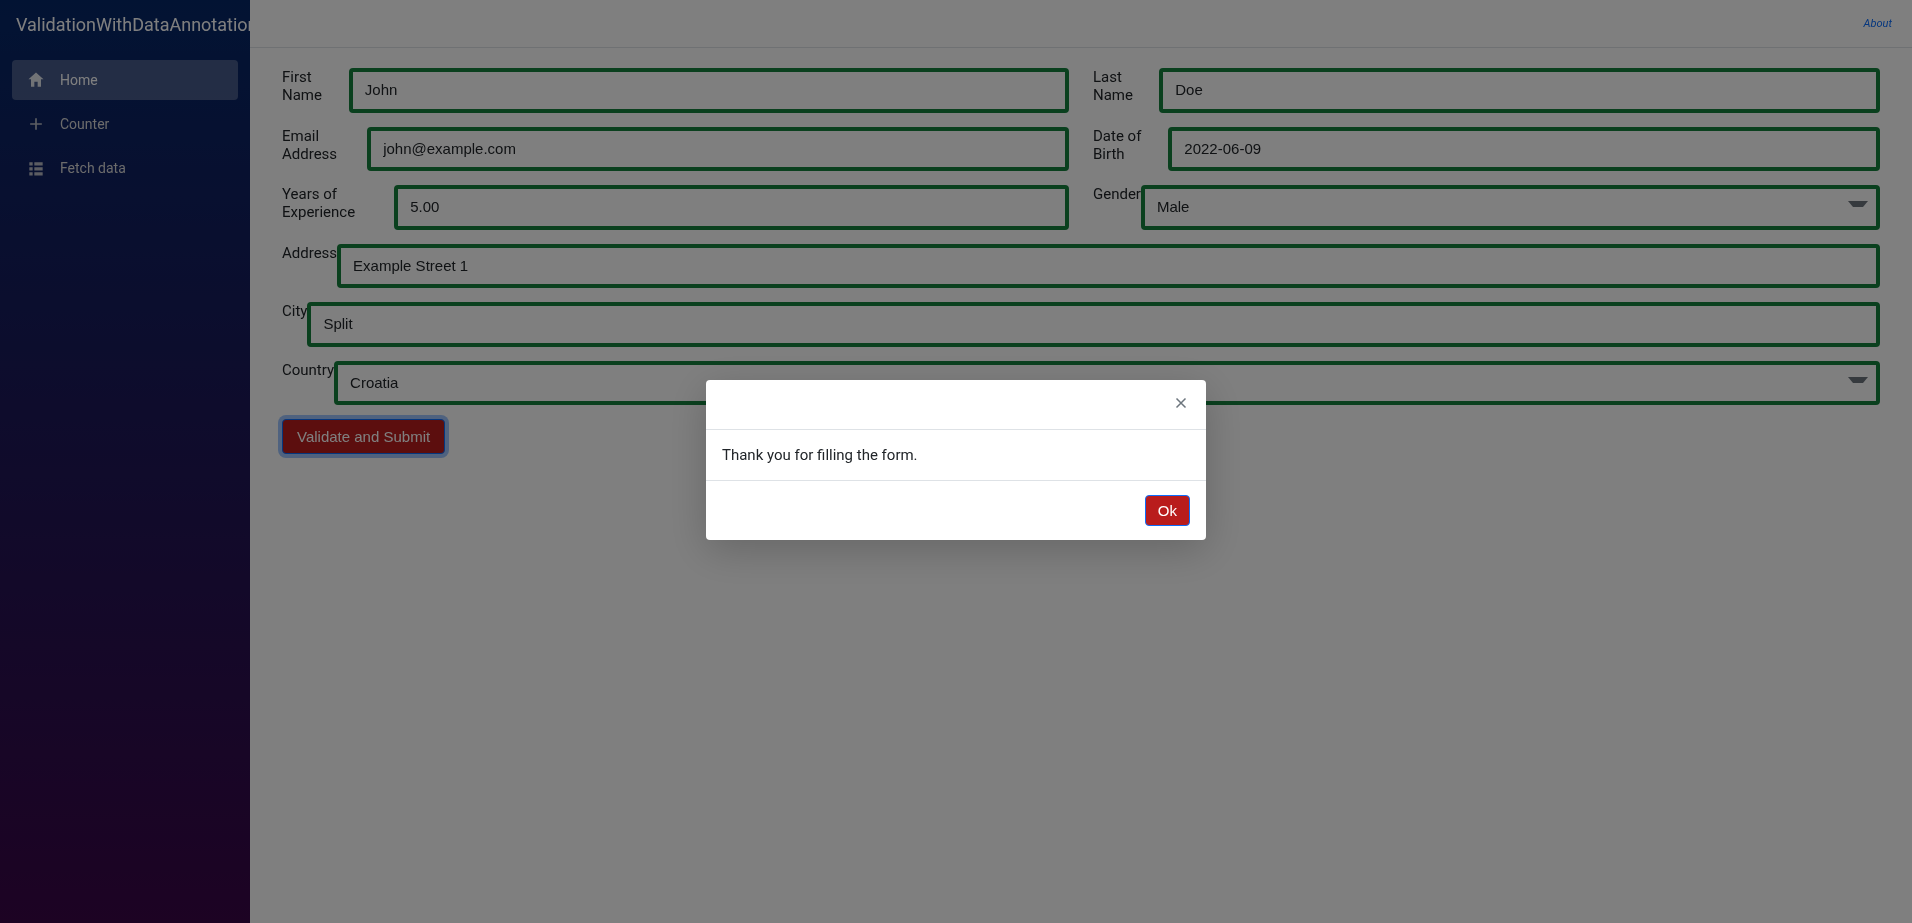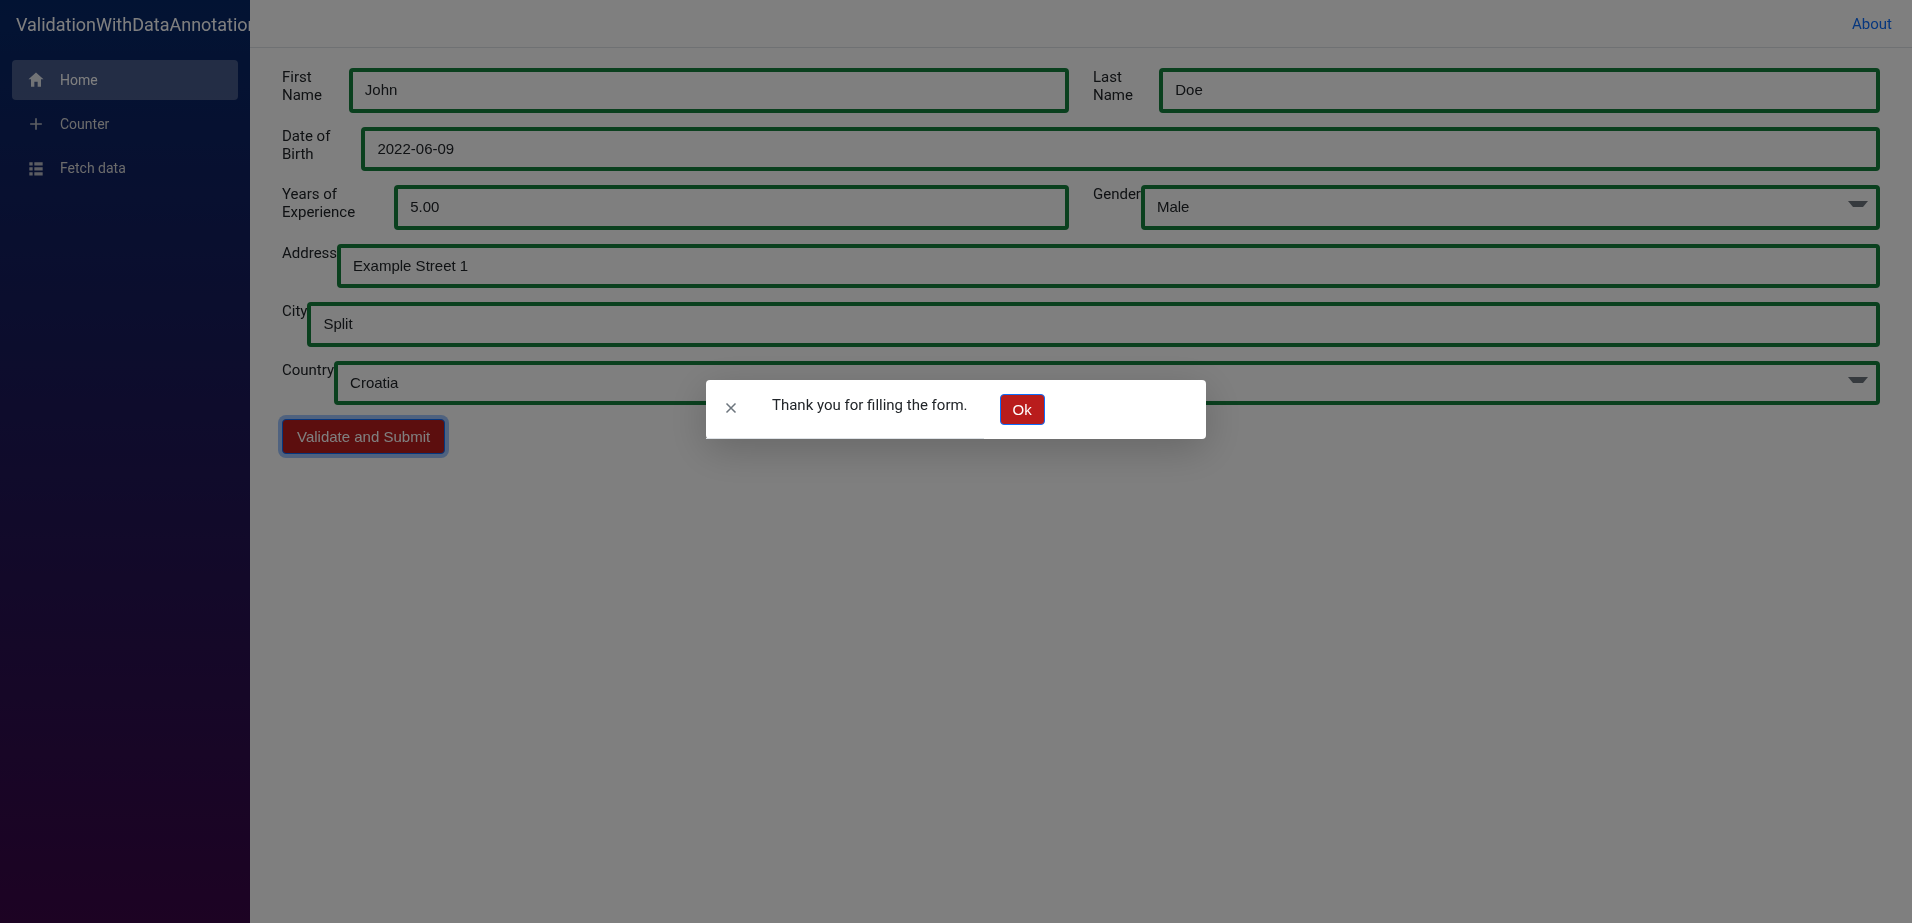--- a/index.html
+++ b/index.html
@@ -54,21 +54,21 @@
 
     .main { flex: 1; display: flex; flex-direction: column; background:#fff; }
     .topbar {
       height: 48px;
       border-bottom: 1px solid #dee2e6;
       display: flex;
       align-items: center;
       justify-content: flex-end;
       padding: 0 20px;
     }
-    .topbar a { color: #0d6efd; text-decoration: none; font-size: 15px; cursor: pointer; }
+    .topbar a { color: #0d6efd; text-decoration: none; font-size: 11px; cursor: pointer; font-style: italic; }
 
     .content { padding: 20px 32px; }
     .row { display: flex; gap: 24px; margin-bottom: 14px; }
     .col { flex: 1; display: flex; flex-direction: row; }
     .col-full { flex: 1 1 100%; }
     label.field-label {
       font-size: 15px;
       color: #212529;
       margin-bottom: 6px;
     }
@@ -126,21 +126,21 @@
       align-items: flex-start;
       justify-content: center;
     }
     .modal {
       background: #fff;
       border-radius: 4px;
       width: 500px;
       margin-top: 380px;
       box-shadow: 0 10px 40px rgba(0,0,0,0.2);
       display: flex;
-      flex-direction: row;
+      flex-direction: column;
     }
     .modal-header {
       display: flex;
       justify-content: flex-end;
       padding: 12px 14px;
       border-bottom: 1px solid #dee2e6;
     }
     .modal-close {
       background: none;
       border: none;
@@ -210,20 +210,24 @@
           <input class="form-control" value="John" style="">
         </div>
         <div class="col">
           <label class="field-label">Last Name</label>
           <input class="form-control" value="Doe" style="">
         </div>
       </div>
 
       <div class="row">
         <div class="col">
+          <label class="field-label">Email Address</label>
+          <input class="form-control" value="john@example.com" style="">
+        </div>
+        <div class="col">
           <label class="field-label">Date of Birth</label>
           <input class="form-control" value="2022-06-09" style="">
         </div>
       </div>
 
       <div class="row">
         <div class="col">
           <label class="field-label">Years of Experience</label>
           <input class="form-control" value="5.00" style="">
         </div>

